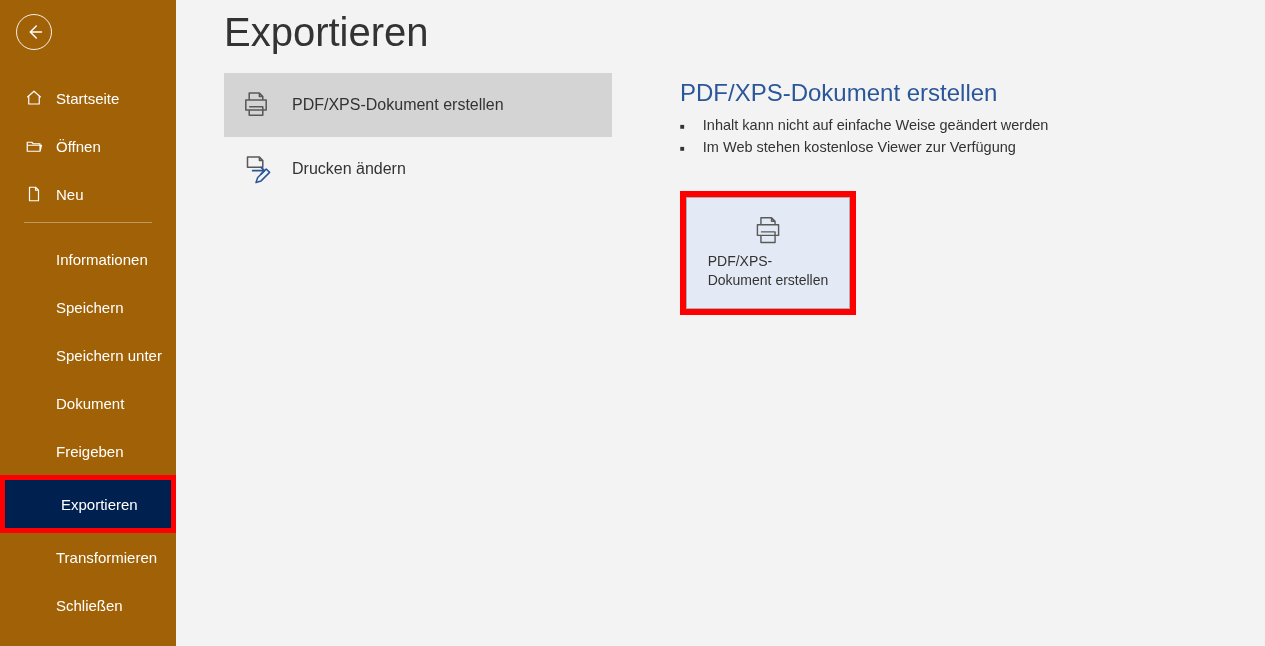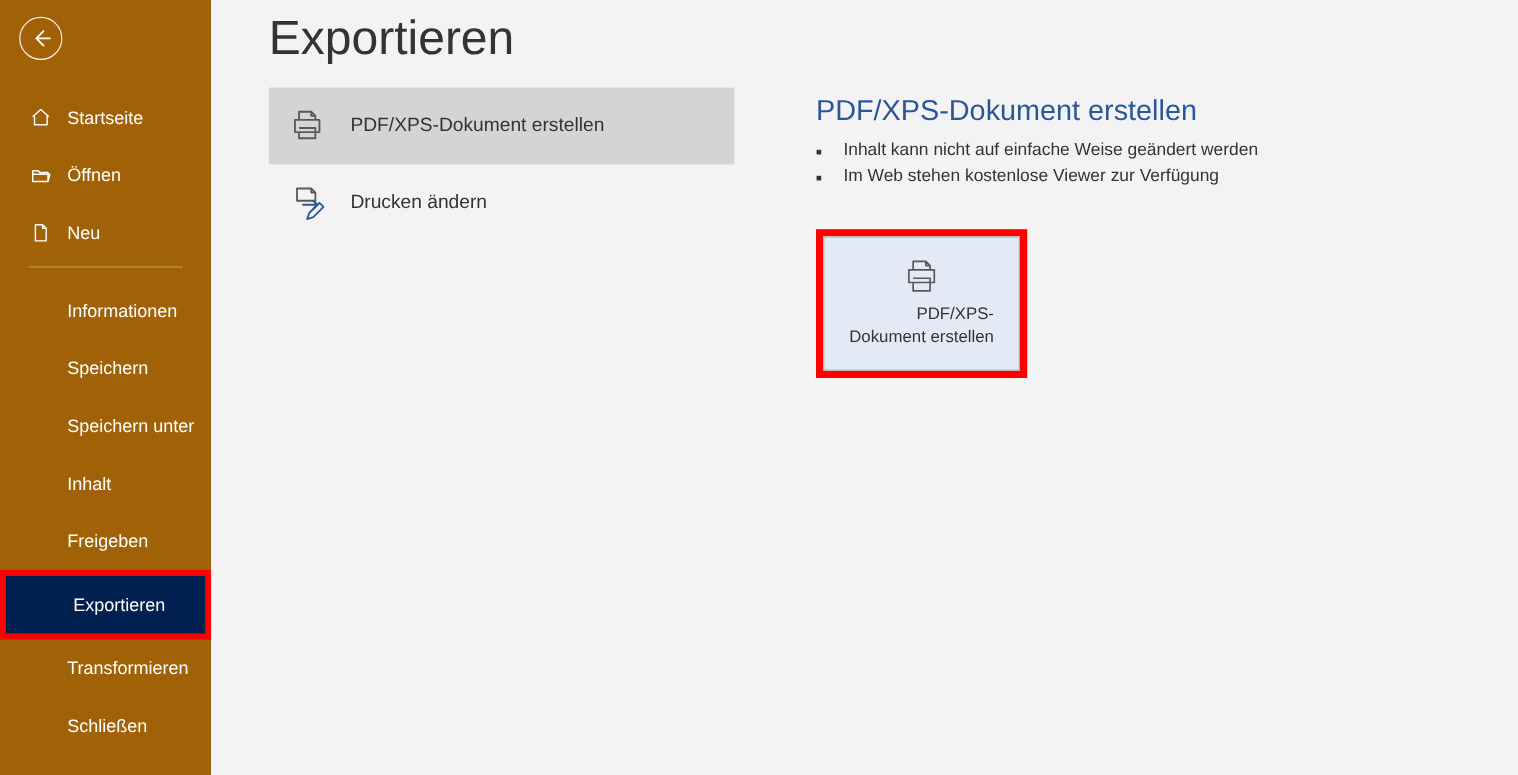--- a/index.html
+++ b/index.html
@@ -32,21 +32,21 @@
     .option-tile .tile-icon svg { width: 34px; height: 34px; }
     
     .details-heading { font-size: 24px; color: #2b579a; font-weight: 400; margin-top: 6px; margin-bottom: 10px; }
     .details-list { list-style: none; }
     .details-list li { display: flex; align-items: flex-start; font-size: 14.5px; color: #333; margin-bottom: 6px; }
     .details-list li::before { content: "■"; font-size: 8px; color: #333; margin-right: 18px; margin-top: 5px; }
     
     .create-btn-wrap { margin-top: 30px; display: inline-block; border: 6px solid #ff0000; }
     .create-btn { width: 164px; height: 112px; border: 1px solid #adadad; background: #e4eaf5; display: flex; flex-direction: column; align-items: center; justify-content: center; cursor: pointer; padding: 8px; }
     .create-btn svg { width: 36px; height: 30px; margin-bottom: 6px; }
-    .create-btn-label { font-size: 14px; color: #333; text-align: right; line-height: 1.35; }
+    .create-btn-label { font-size: 14px; color: #333; text-align: left; line-height: 1.35; }
   </style>
 </head>
 <body>
 
 <div class="app">
   <div class="sidebar">
     <div class="back-btn">
       <svg viewBox="0 0 24 24">
           <path d="M15 4 L7 12 L15 20 M7 12 L22 12" stroke="#fff" stroke-width="2" fill="none" stroke-linecap="round" stroke-linejoin="round"></path>
         </svg>
@@ -81,21 +81,21 @@
     <div class="nav-item no-icon">
         <span>Informationen</span>
       </div>
     <div class="nav-item no-icon">
         <span>Speichern</span>
       </div>
     <div class="nav-item no-icon">
         <span>Speichern unter</span>
       </div>
     <div class="nav-item no-icon">
-        <span>Inhalt</span>
+        <span>Dokument</span>
       </div>
     <div class="nav-item no-icon">
         <span>Freigeben</span>
       </div>
     <div class="highlight-red">
       <div class="nav-item no-icon selected-inner">
           <span>Exportieren</span>
         </div>
     </div>
     <div class="nav-item no-icon">

